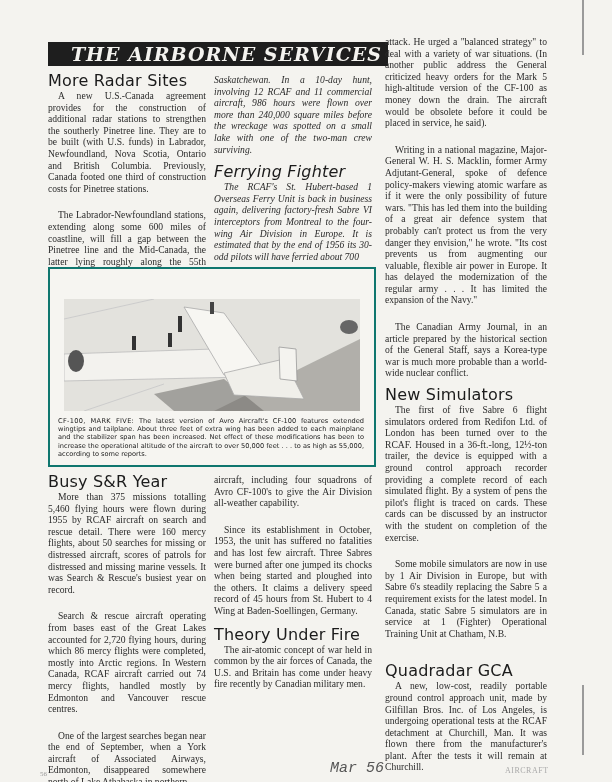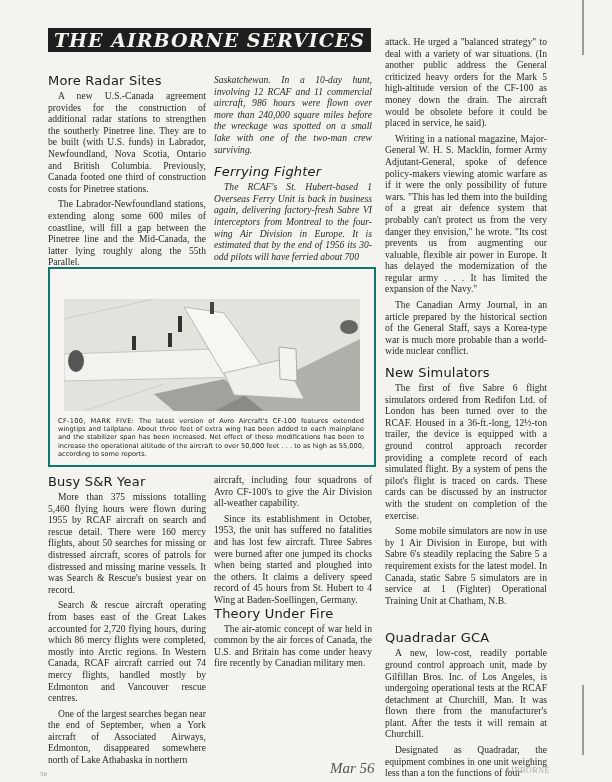--- a/index.html
+++ b/index.html
@@ -5,33 +5,33 @@
   html, body { margin: 0; padding: 0; }
   body {
     width: 612px; height: 782px; overflow: hidden;
     background: #f4f3ef;
     position: relative;
     font-family: "Liberation Serif", "DejaVu Serif", serif;
     color: #2a2a2a;
   }
   .page { position: absolute; left: 0; top: 0; width: 612px; height: 782px; }
   .banner {
-    position: absolute; left: 48px; top: 28px; width: 323px; height: 24px;
+    position: absolute; left: 48px; top: 42px; width: 323px; height: 24px;
     background: #1e1e1e;
-    display: flex; align-items: center; justify-content: center;
+    display: flex; align-items: center; justify-content: center; padding-left: 17px;
   }
   .banner span {
     color: #f4f3ef; font-family: "DejaVu Serif", serif; font-weight: bold; font-style: italic;
     font-size: 19px; letter-spacing: 1px; white-space: nowrap;
   }
   .col { position: absolute; font-size: 9.6px; line-height: 11.6px; text-align: justify; }
   .col p { margin: 0; text-indent: 10px; }
-  .col p + p { margin-top: 4px; }
+  .col p + p { margin-top: 15px; }
   .head {
-    font-family: "DejaVu Sans", sans-serif; font-size: 13px; font-weight: normal;
+    font-family: "DejaVu Sans", sans-serif; font-size: 16px; font-weight: normal;
     color: #1b1b1b; margin: 0 0 1px 0; line-height: 16px; letter-spacing: 0.2px;
   }
   .col1-top { left: 48px; top: 73px; width: 158px; }
   .col2-top { left: 214px; top: 74px; width: 158px; font-style: italic; }
   .col3 { left: 385px; top: 36px; width: 162px; }
   .col1-bot { left: 48px; top: 474px; width: 158px; }
   .col2-bot { left: 214px; top: 474px; width: 158px; }
   .photo-box {
     position: absolute; left: 48px; top: 267px; width: 324px; height: 196px;
     border: 2px solid #0f766e; border-top-width: 2px; background: #f6f5f1;
@@ -42,21 +42,21 @@
     overflow: hidden;
   }
   .caption {
     position: absolute; left: 8px; top: 148px; width: 306px;
     font-family: "DejaVu Sans", sans-serif; font-size: 6.6px; line-height: 8.2px; color: #222;
     text-align: justify;
   }
   .caption b { font-weight: normal; letter-spacing: 0.3px; }
   .footer-page { position: absolute; left: 40px; top: 770px; font-size: 7px; color: #999; }
   .handwriting {
-    position: absolute; left: 330px; top: 760px; font-family: Liberation Serif, serif; font-style: italic;
+    position: absolute; left: 330px; top: 760px; font-family: Liberation Mono, monospace; font-style: italic;
     font-size: 15px; color: #555;
   }
   .footer-mag { position: absolute; left: 505px; top: 766px; font-size: 8px; color: #aaa; letter-spacing: 0.5px; }
   .next-page-edge {
     position: absolute; left: 578px; top: 0; width: 34px; height: 782px;
   }
   .edge-line { position: absolute; width: 2px; background: #9a9a9a; }
 </style>
 </head>
 <body>
@@ -108,38 +108,38 @@
   <div class="col col1-bot">
     <h2 class="head">Busy S&amp;R Year</h2>
     <p>More than 375 missions totalling 5,460 flying hours were flown during 1955 by RCAF aircraft on search and rescue detail. There were 160 mercy flights, about 50 searches for missing or distressed aircraft, scores of patrols for distressed and missing marine vessels. It was Search &amp; Rescue's busiest year on record.</p>
     <p>Search &amp; rescue aircraft operating from bases east of the Great Lakes accounted for 2,720 flying hours, during which 86 mercy flights were completed, mostly into Arctic regions. In Western Canada, RCAF aircraft carried out 74 mercy flights, handled mostly by Edmonton and Vancouver rescue centres.</p>
     <p>One of the largest searches began near the end of September, when a York aircraft of Associated Airways, Edmonton, disappeared somewhere north of Lake Athabaska in northern</p>
   </div>
 
   <div class="col col2-bot">
     <p style="text-indent:0">aircraft, including four squadrons of Avro CF-100's to give the Air Division all-weather capability.</p>
     <p>Since its establishment in October, 1953, the unit has suffered no fatalities and has lost few aircraft. Three Sabres were burned after one jumped its chocks when being started and ploughed into the others. It claims a delivery speed record of 45 hours from St. Hubert to 4 Wing at Baden-Soellingen, Germany.</p>
-    <h2 class="head" style="">Theory Under Fire</h2>
+    <h2 class="head" style="margin-top:10px">Theory Under Fire</h2>
     <p>The air-atomic concept of war held in common by the air forces of Canada, the U.S. and Britain has come under heavy fire recently by Canadian military men.</p>
   </div>
 
   <div class="col col3">
     <p style="text-indent:0">attack. He urged a "balanced strategy" to deal with a variety of war situations. (In another public address the General criticized heavy orders for the Mark 5 high-altitude version of the CF-100 as money down the drain. The aircraft would be obsolete before it could be placed in service, he said).</p>
     <p>Writing in a national magazine, Major-General W. H. S. Macklin, former Army Adjutant-General, spoke of defence policy-makers viewing atomic warfare as if it were the only possibility of future wars. "This has led them into the building of a great air defence system that probably can't protect us from the very danger they envision," he wrote. "Its cost prevents us from augmenting our valuable, flexible air power in Europe. It has delayed the modernization of the regular army . . . It has limited the expansion of the Navy."</p>
     <p>The Canadian Army Journal, in an article prepared by the historical section of the General Staff, says a Korea-type war is much more probable than a world-wide nuclear conflict.</p>
     <h2 class="head" style="margin-top:8px">New Simulators</h2>
     <p>The first of five Sabre 6 flight simulators ordered from Redifon Ltd. of London has been turned over to the RCAF. Housed in a 36-ft.-long, 12½-ton trailer, the device is equipped with a ground control approach recorder providing a complete record of each simulated flight. By a system of pens the pilot's flight is traced on cards. These cards can be discussed by an instructor with the student on completion of the exercise.</p>
     <p>Some mobile simulators are now in use by 1 Air Division in Europe, but with Sabre 6's steadily replacing the Sabre 5 a requirement exists for the latest model. In Canada, static Sabre 5 simulators are in service at 1 (Fighter) Operational Training Unit at Chatham, N.B.</p>
     <h2 class="head" style="margin-top:24px">Quadradar GCA</h2>
     <p>A new, low-cost, readily portable ground control approach unit, made by Gilfillan Bros. Inc. of Los Angeles, is undergoing operational tests at the RCAF detachment at Churchill, Man. It was flown there from the manufacturer's plant. After the tests it will remain at Churchill.</p>
     <p>Designated as Quadradar, the equipment combines in one unit weighing less than a ton the functions of four</p>
   </div>
 
   <div class="footer-page">56</div>
   <div class="handwriting">Mar 56</div>
-  <div class="footer-mag">AIRBORNE</div>
+  <div class="footer-mag">AIRCRAFT</div>
 
   <div class="next-page-edge">
     <div class="edge-line" style="left:4px; top:0; height:55px;"></div>
     <div class="edge-line" style="left:4px; top:685px; height:70px;"></div>
   </div>
 
 </div>
 
 </body></html>

